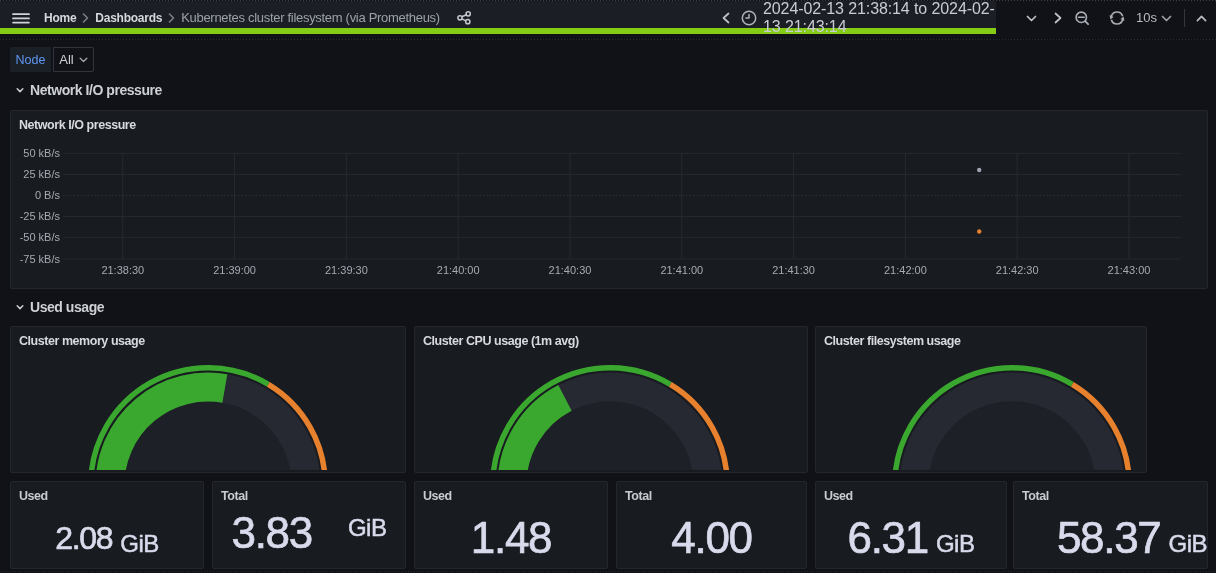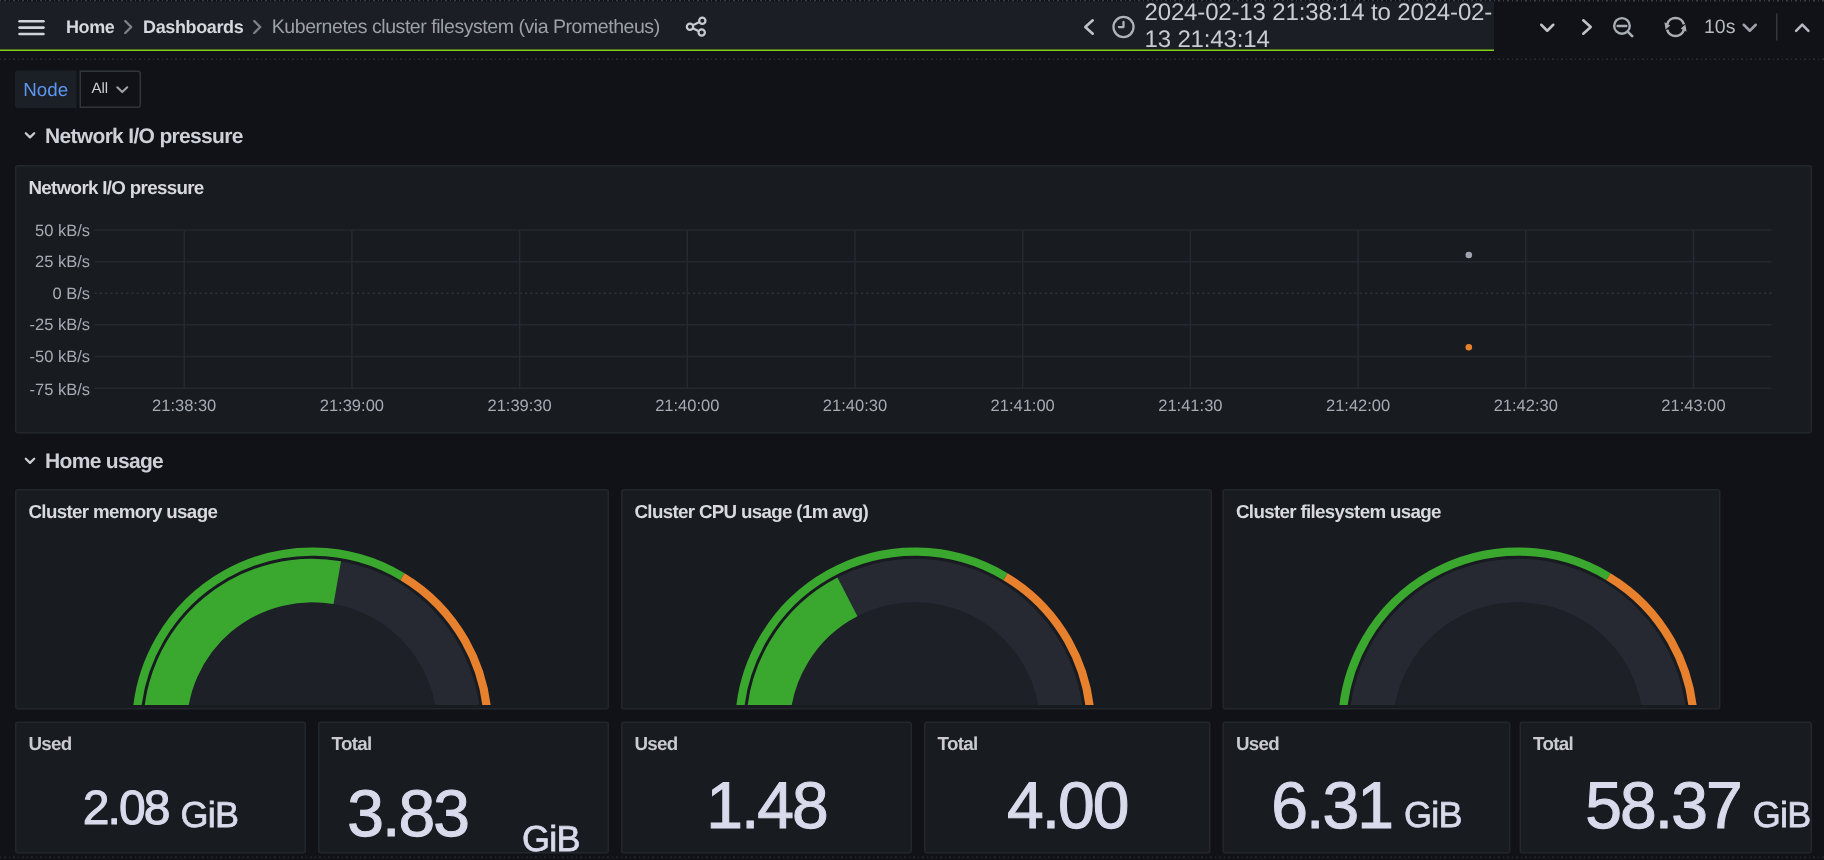--- a/index.html
+++ b/index.html
@@ -8,21 +8,21 @@
   .abs { position:absolute; }
   .panel { position:absolute; background:#181b20; border:1px solid #23262c; border-radius:2px; }
   .ptitle { position:absolute; left:8px; top:7px; font-size:12.5px; font-weight:700;
     color:#d8dade; letter-spacing:-0.45px; }
 </style>
 </head>
 <body>
 
 <div class="abs" style="left:0;top:0;width:1216px;height:1px;background:repeating-linear-gradient(90deg,#3b3e44 0 1px,transparent 1px 3px);"></div>
 
-<div class="abs" style="left:0;top:1px;width:996px;height:33px;background:#1b1e24;border-bottom:1px solid #84cc16;">
+<div class="abs" style="left:0;top:1px;width:996px;height:33px;background:#1b1e24;border-bottom:6px solid #84cc16;">
 
   <svg class="abs" style="left:12px;top:9px;" width="18" height="16" viewBox="0 0 18 16">
     <g stroke="#d0d3d8" stroke-width="1.7" stroke-linecap="round">
       <line x1="1" y1="4.2" x2="17" y2="4.2"></line>
       <line x1="1" y1="8.4" x2="17" y2="8.4"></line>
       <line x1="1" y1="12.6" x2="17" y2="12.6"></line>
     </g>
   </svg>
   <div class="abs" style="left:44px;top:0;height:33px;display:flex;align-items:center;font-size:13px;letter-spacing:-0.3px;">
     <span style="color:#d5d8dc;font-weight:700;font-size:12px;letter-spacing:-0.25px;">Home</span>
@@ -82,21 +82,21 @@
   <div class="abs" style="left:1184px;top:8px;width:1px;height:18px;background:#34373c;"></div>
   <svg class="abs" style="left:1196px;top:13px;" width="11" height="9" viewBox="0 0 11 9">
       <path d="M1.4 6.6 L5.5 2.4 L9.6 6.6" stroke="#b7bbc2" stroke-width="1.7" fill="none" stroke-linecap="round" stroke-linejoin="round"></path>
     </svg>
 </div>
 
 <div class="abs" style="left:0;top:39px;width:1216px;height:1px;background:repeating-linear-gradient(90deg,#292b30 0 1px,transparent 1px 3px);"></div>
 
 <div class="abs" style="left:10px;top:47px;width:41px;height:25px;background:#1b1f26;border-radius:2px 0 0 2px;display:flex;align-items:center;justify-content:center;font-size:12.5px;font-weight:500;color:#5e97f2;">Node</div>
 <div class="abs" style="left:53px;top:47px;width:41px;height:25px;border:1px solid #31343b;border-radius:0 2px 2px 0;display:flex;align-items:center;justify-content:center;">
-  <span style="font-size:10px;font-weight:500;color:#cdd0d5;">All</span>
+  <span style="font-size:13px;font-weight:500;color:#cdd0d5;">All</span>
   <svg style="margin-left:5px;" width="9" height="6" viewBox="0 0 9 6">
       <path d="M1.2 1.2 L4.5 4.4 L7.8 1.2" stroke="#9da2a8" stroke-width="1.4" fill="none" stroke-linecap="round" stroke-linejoin="round"></path>
     </svg>
 </div>
 
 <div class="abs" style="left:15px;top:82.5px;height:15px;display:flex;align-items:center;">
   <svg width="10" height="7" viewBox="0 0 10 7">
       <path d="M2.2 1.8 L5 4.6 L7.8 1.8" stroke="#c9ccd2" stroke-width="1.5" fill="none" stroke-linecap="round" stroke-linejoin="round"></path>
     </svg>
   <span style="margin-left:5px;font-size:14px;font-weight:700;color:#cdd0d6;letter-spacing:-0.45px;">Network I/O pressure</span>
@@ -152,21 +152,21 @@
       <text x="1006.2" y="163">21:42:30</text>
       <text x="1118.0" y="163">21:43:00</text>
     </g>
   </svg>
 </div>
 
 <div class="abs" style="left:15px;top:299.5px;height:15px;display:flex;align-items:center;">
   <svg width="10" height="7" viewBox="0 0 10 7">
       <path d="M2.2 1.8 L5 4.6 L7.8 1.8" stroke="#c9ccd2" stroke-width="1.5" fill="none" stroke-linecap="round" stroke-linejoin="round"></path>
     </svg>
-  <span style="margin-left:5px;font-size:14px;font-weight:700;color:#cdd0d6;letter-spacing:-0.45px;">Home usage</span>
+  <span style="margin-left:5px;font-size:14px;font-weight:700;color:#cdd0d6;letter-spacing:-0.45px;">Used usage</span>
 </div>
 
 <div class="panel" style="left:10px;top:326px;width:396px;height:147px;overflow:hidden;">
   <div class="ptitle">Cluster memory usage</div>
   <svg class="abs" style="left:0;top:0;" width="394" height="143" viewBox="0 0 394 143" id="g1">
     <path d="M 79.75 158.00 A 117.25 117.25 0 0 1 257.32 57.45" stroke="#3aa72e" stroke-width="5.5" fill="none"></path>
     <path d="M 257.32 57.45 A 117.25 117.25 0 0 1 314.25 158.00" stroke="#e8812d" stroke-width="5.5" fill="none"></path>
     <path d="M 113.5 158 A 83.5 83.5 0 0 1 280.5 158 Z" fill="#1d2026"></path>
     <path d="M 99.00 158.00 A 98 98 0 0 1 295.00 158.00" stroke="#262932" stroke-width="29" fill="none"></path>
     <path d="M 99.00 158.00 A 98 98 0 0 1 213.85 61.46" stroke="#3aa72e" stroke-width="29" fill="none"></path>
@@ -194,21 +194,21 @@
 
 <div class="panel" style="left:10px;top:481px;width:194px;height:88px;">
   <div class="ptitle" style="font-weight:600;color:#c9cbd1;">Used</div>
   <div style="position:absolute;left:0;right:0;top:26px;bottom:0;display:flex;align-items:center;justify-content:center;">
       <span style="font-size:32px;font-weight:500;color:#d9daeb;letter-spacing:-1.3px;-webkit-text-stroke:0.7px #d9daeb;">2.08</span>
       <span style="font-size:24px;font-weight:500;color:#d9daeb;letter-spacing:-0.5px;-webkit-text-stroke:0.5px #d9daeb;margin-left:8px;position:relative;top:6px;">GiB</span>
     </div>
 </div>
 <div class="panel" style="left:212px;top:481px;width:194px;height:88px;">
   <div class="ptitle" style="font-weight:600;color:#c9cbd1;">Total</div>
-  <div style="position:absolute;left:0;right:0;top:26px;bottom:0;display:flex;align-items:flex-end;justify-content:center;gap:28px;">
+  <div style="position:absolute;left:0;right:0;top:26px;bottom:0;display:flex;align-items:flex-start;justify-content:center;gap:28px;">
       <span style="font-size:44px;font-weight:500;color:#d9daeb;letter-spacing:-1.3px;-webkit-text-stroke:0.7px #d9daeb;">3.83</span>
       <span style="font-size:24px;font-weight:500;color:#d9daeb;letter-spacing:-0.5px;-webkit-text-stroke:0.5px #d9daeb;margin-left:8px;position:relative;top:6px;">GiB</span>
     </div>
 </div>
 <div class="panel" style="left:414px;top:481px;width:194px;height:88px;">
   <div class="ptitle" style="font-weight:600;color:#c9cbd1;">Used</div>
   <div style="position:absolute;left:0;right:0;top:26px;bottom:0;display:flex;align-items:center;justify-content:center;">
       <span style="font-size:44px;font-weight:500;color:#d9daeb;letter-spacing:-1.3px;-webkit-text-stroke:0.7px #d9daeb;">1.48</span>
     </div>
 </div>

